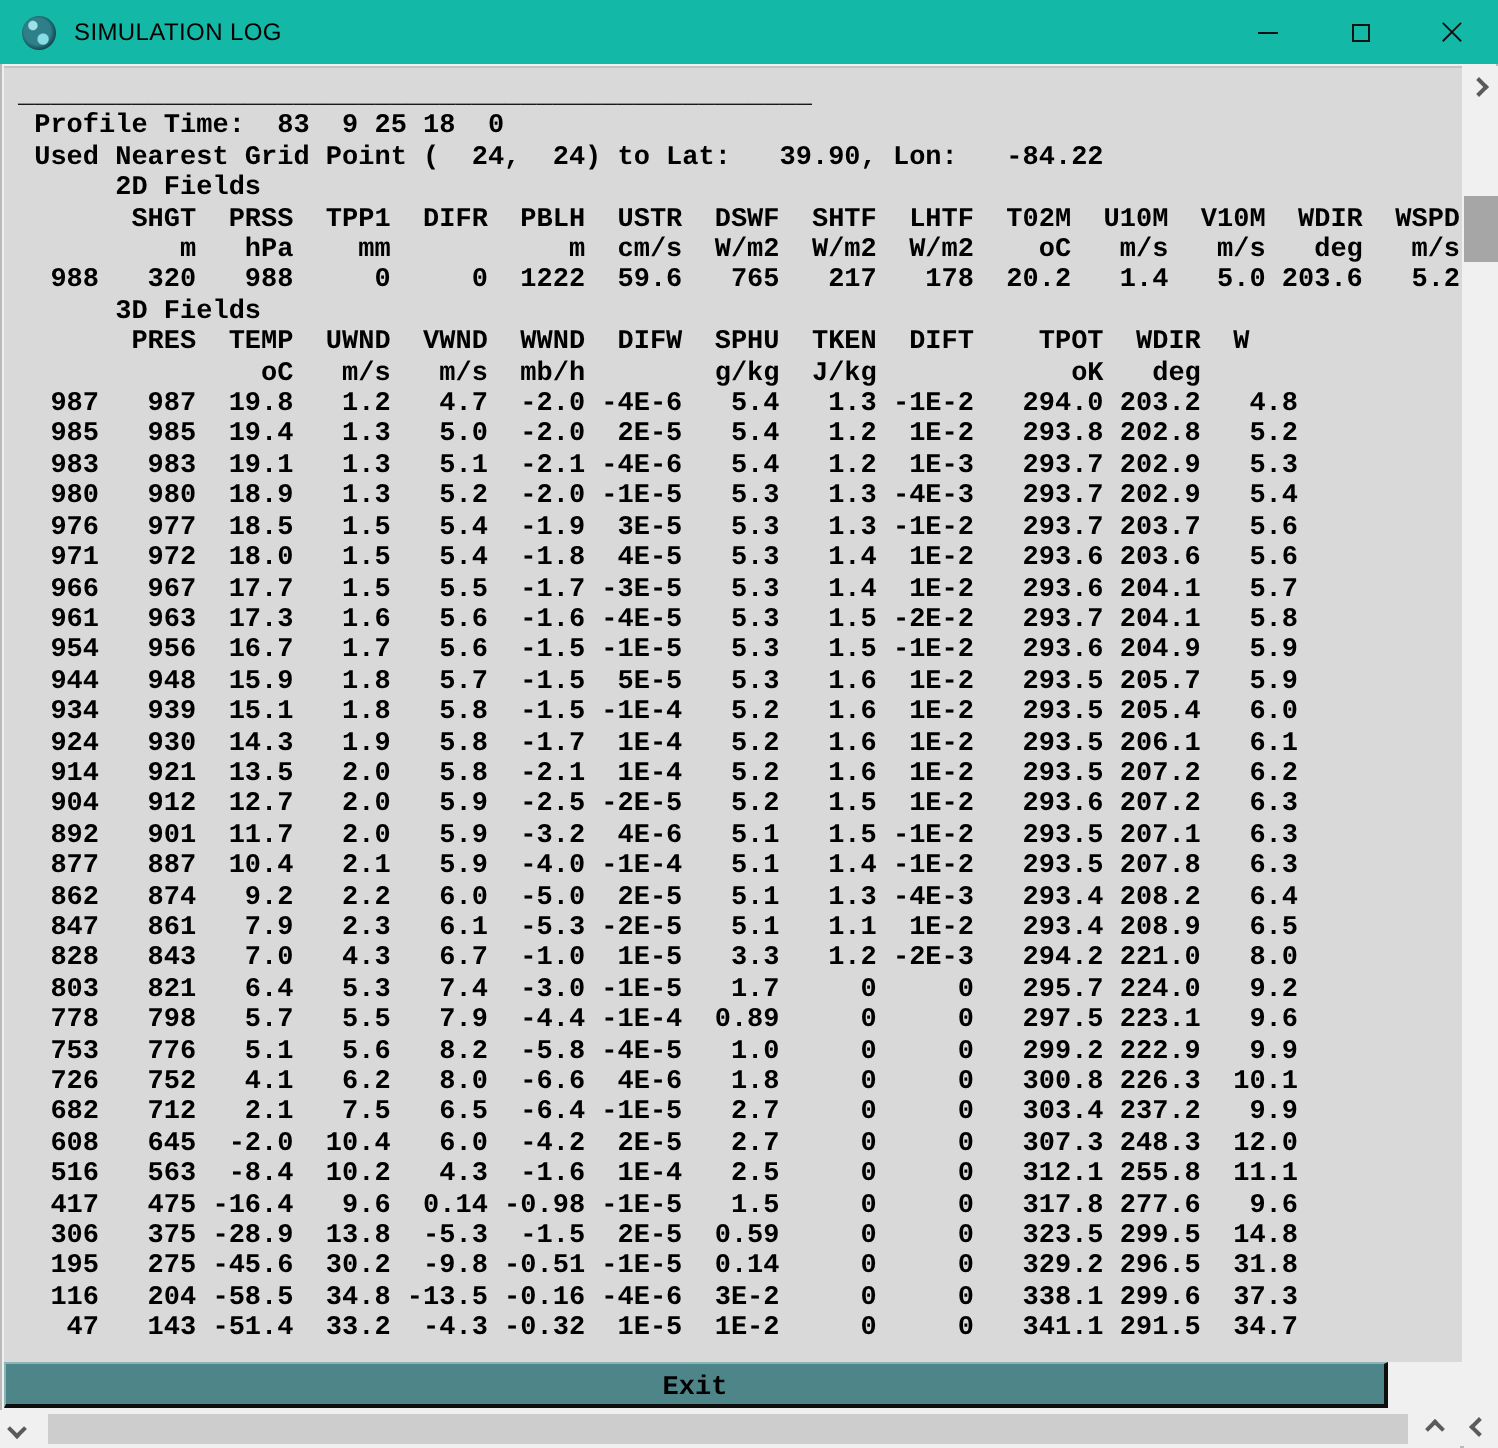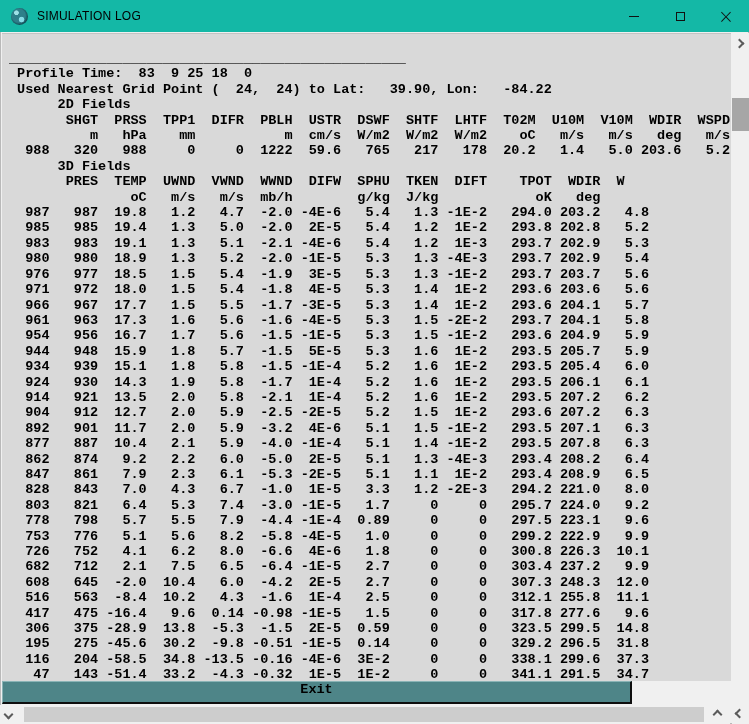--- a/index.html
+++ b/index.html
@@ -32,33 +32,33 @@
   .ico-max { width:9px; height:9px; border:1px solid #111; display:block; }
   .ico-close { font-size:19px; font-weight:100; line-height:10px; color:#111; font-family:"DejaVu Sans", sans-serif; }
 
   
   .content {
     position:absolute; left:2px; top:33px; width:729px; height:648px;
     background:#d9d9d9; overflow:hidden;
     border-top:1px solid #c3c3c3;
   }
   .content pre {
-    margin:0; padding:17px 0 0 7px;
+    margin:0; padding:7px 0 0 7px;
     font-family:"Liberation Mono", monospace;
     font-weight:bold; font-size:13.5px; line-height:15.4px;
     color:#000; white-space:pre;
   }
 
   
   .exit-btn {
-    position:absolute; left:2px; top:681px; width:630px; height:23px;
+    position:absolute; left:2px; top:681px; width:692px; height:23px;
     background:#4e8588;
     border-top:1px solid #8ab4b6; border-left:1px solid #8ab4b6;
     border-right:2px solid #0e0e0e; border-bottom:2px solid #0e0e0e;
-    display:flex; align-items:flex-start; justify-content:center;
+    display:flex; align-items:flex-end; justify-content:center;
     font-family:"Liberation Mono", monospace; font-weight:bold;
     font-size:13.5px; color:#000; cursor:default;
   }
 
   
   .chev { width:7px; height:7px; border-left:2px solid #5b5b5b; border-bottom:2px solid #5b5b5b; display:block; }
   .chev-up    { transform:rotate(225deg); }
   .chev-down  { transform:rotate(45deg); }
   .chev-left  { transform:rotate(-45deg); }
   .chev-right { transform:rotate(135deg); }

